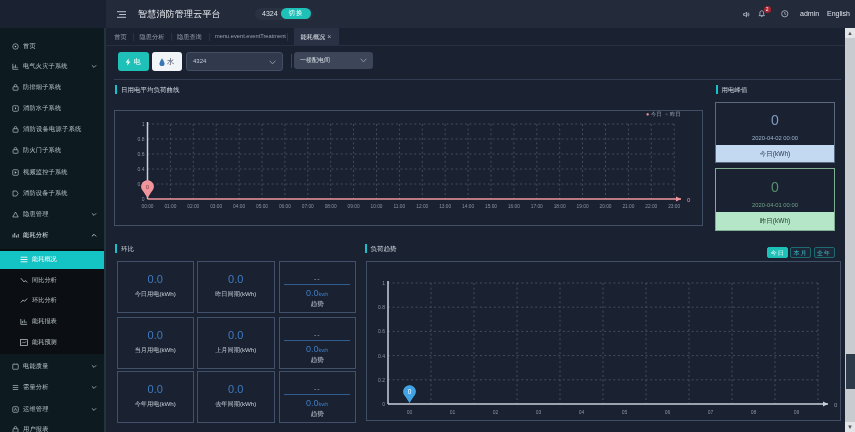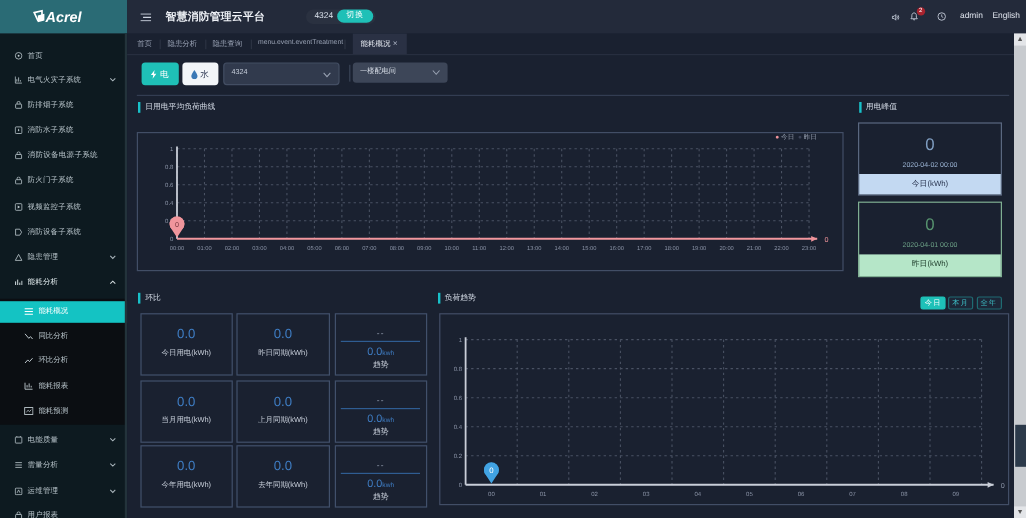--- a/index.html
+++ b/index.html
@@ -57,37 +57,30 @@
   .hlab { margin-top:5px; font-size:6.2px; color:#c8cfda; }
   .tbtn { position:absolute; top:219px; width:21px; height:11px; font-size:6px;
     text-align:center; line-height:11px; color:#3ec3ca; border:1px solid #1f6b72;
     border-radius:2px; background:#1d2738; letter-spacing:1px; }
   .tbtn.on { background:#1ec1b8; color:#fff; border-color:#1ec1b8; }
 </style>
 </head>
 <body>
 <div id="stage">
 
-  <div id="logo" class="abs">
-    <svg width="52" height="16" viewBox="0 0 52 16">
-      <path d="M1.5 4.5 L8 3 L8 9.5 L4.5 11 Z" fill="none" stroke="#fff" stroke-width="1.4"></path>
-      <path d="M4.5 7 L10 5.5 L10 11 L4.5 12.5 Z" fill="#fff"></path>
-      <text x="11" y="12.5" font-size="12" font-weight="bold" font-style="italic" fill="#fff" font-family="Liberation Sans, sans-serif">Acrel</text>
-    </svg>
-  </div>
 
   <div id="header" class="abs">
     <svg class="abs" style="left:11px;top:10.5px" width="9" height="7" viewBox="0 0 9 7">
       <g stroke="#cfd6e2" stroke-width="0.9">
         <line x1="0" y1="0.7" x2="9" y2="0.7"></line>
         <line x1="2.2" y1="3.5" x2="9" y2="3.5"></line>
         <line x1="0" y1="6.3" x2="9" y2="6.3"></line>
       </g>
     </svg>
-    <div class="abs" style="left:32px;top:8px;font-size:9px;font-weight:bold;color:#eef1f6;letter-spacing:0.2px">智慧消防管理云平台</div>
+    <div class="abs" style="left:32px;top:8px;font-size:9px;font-weight:normal;color:#eef1f6;letter-spacing:0.2px">智慧消防管理云平台</div>
     <div class="abs" style="left:149px;top:7.5px;width:58px;height:12px;background:#2a3140;border-radius:6px;">
       <span class="abs" style="left:7px;top:2px;font-size:7px;color:#dbe2ec">4324</span>
       <span class="abs" style="left:26px;top:0.8px;width:30px;height:10.5px;background:#1fc0b7;border-radius:5.5px;color:#fff;font-size:6.5px;text-align:center;line-height:10.5px;letter-spacing:1px">切换</span>
     </div>
 
     <svg class="abs" style="left:637px;top:10.5px" width="7" height="7" viewBox="0 0 24 24">
       <path d="M2 9 L7 9 L12 4 L12 20 L7 15 L2 15 Z" fill="none" stroke="#c5ccd9" stroke-width="2.6"></path>
       <path d="M15.5 8.5 Q18 12 15.5 15.5 M18.5 5.5 Q22.5 12 18.5 18.5" fill="none" stroke="#c5ccd9" stroke-width="2.4"></path>
     </svg>
     <svg class="abs" style="left:651.5px;top:10px" width="7.5" height="7.5" viewBox="0 0 24 24">

